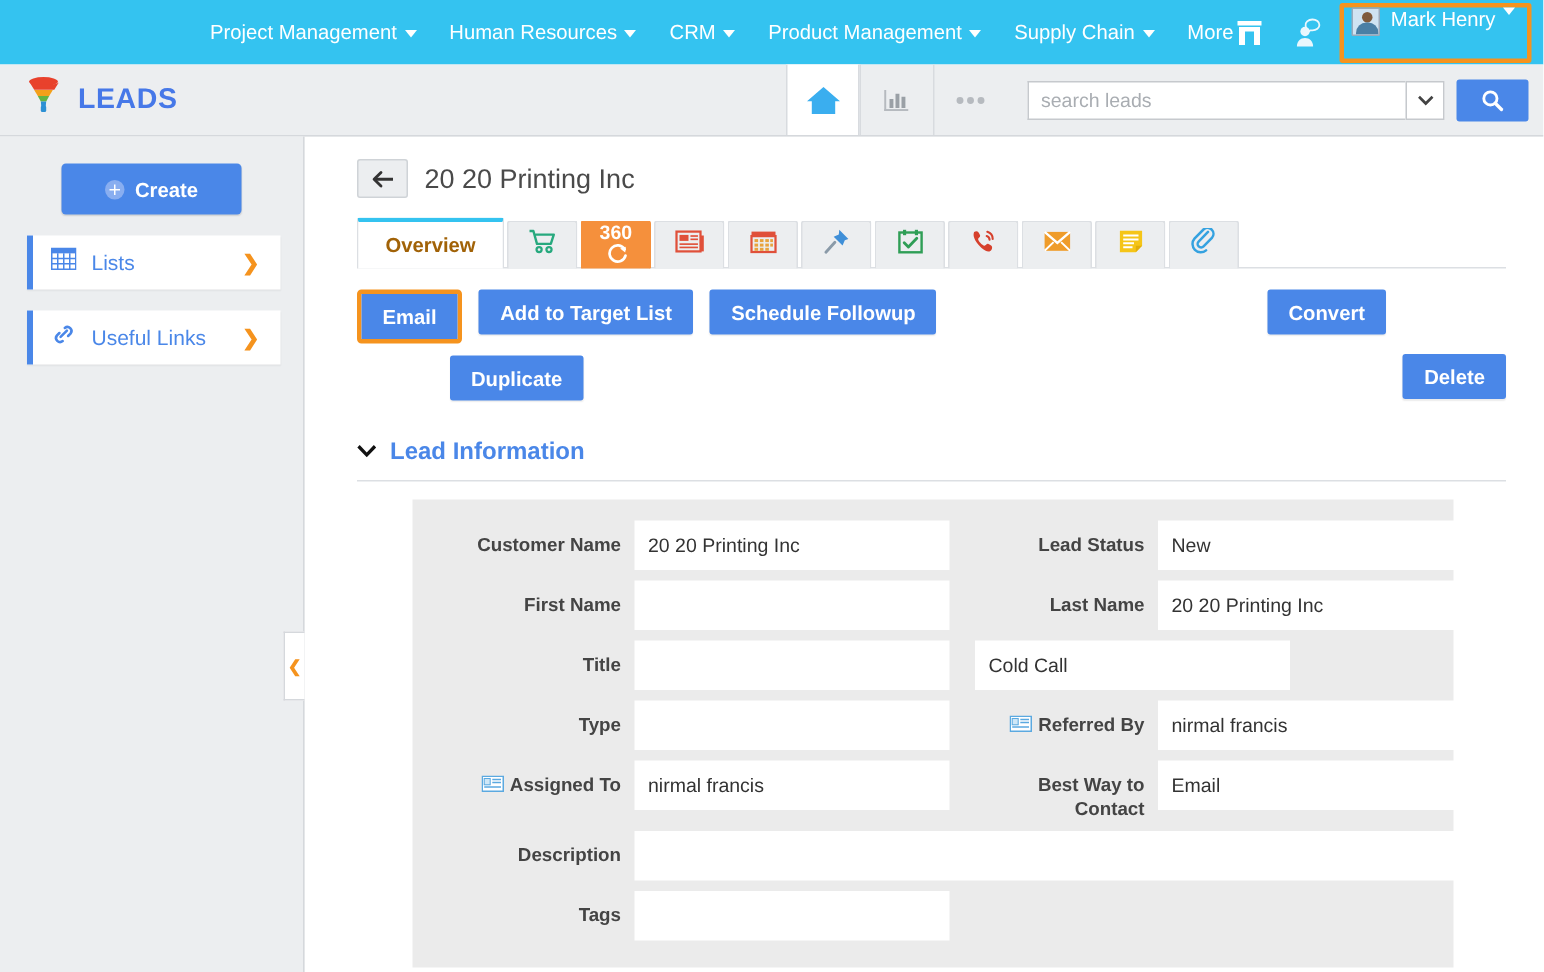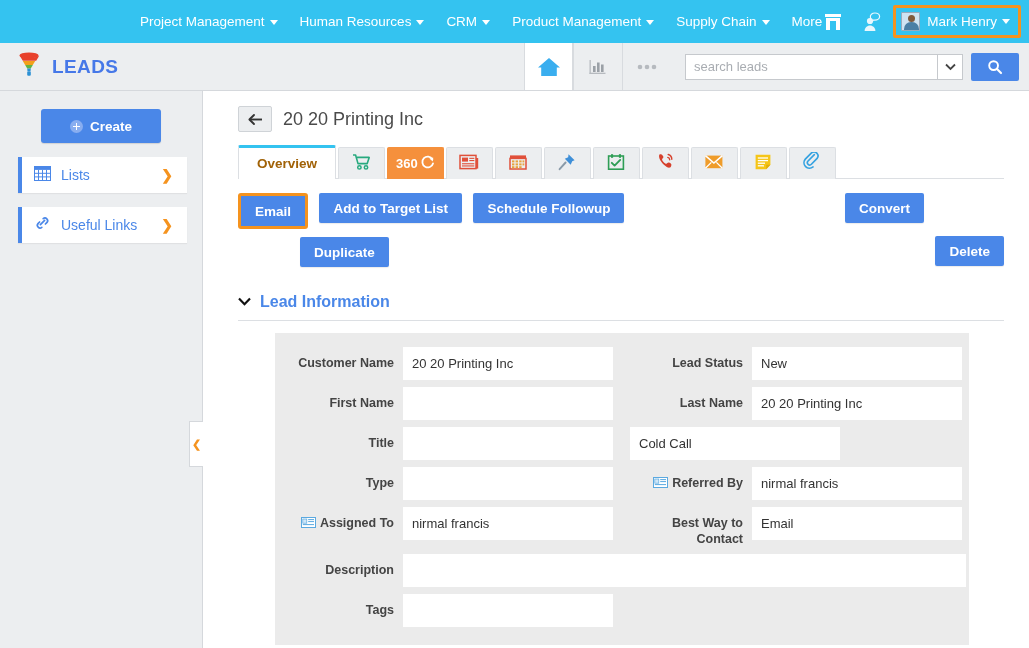--- a/index.html
+++ b/index.html
@@ -47,22 +47,22 @@
     height: 43px;
     display: flex;
     align-items: center;
   }
   .nav-icon-btn {
     width: 40px; height: 43px;
     display: flex; align-items: center; justify-content: center;
     cursor: pointer;
   }
   #user-menu {
-    display: flex; align-items: center;
-    height: 33px;
+    display: flex; align-items: flex-start;
+    height: 40px;
     margin-right: 8px;
     padding: 0 8px 0 5px;
     border: 3px solid #f5931e;
     border-radius: 2px;
     cursor: pointer;
   }
   #user-menu .avatar {
     width: 19px; height: 19px;
     background: #cfe3f2;
     border: 1px solid #9ab;
@@ -267,20 +267,21 @@
     border-top: 3px solid #34c3f0;
     font-size: 13.5px; font-weight: bold; color: #a16207; justify-content: center;
   }
   .tab.orange {
     background: #f5903c;
     border-color: #f5903c;
     color: #fff;
     font-size: 13px;
     font-weight: bold;
     padding: 0 8px;
+    flex-direction: column;
   }
   #tabs-rule { height: 1px; background: #dcdfe3; margin-top: -1px; }
 
   
   #actions { margin-top: 14px; position: relative; min-height: 74px; }
   .btn-blue {
     display: inline-flex; align-items: center; justify-content: center;
     height: 30px;
     background: #4a87e8;
     color: #fff;
@@ -326,21 +327,21 @@
   
   #form-panel {
     margin-top: 12px;
     margin-left: 37px;
     margin-right: 35px;
     background: #ebebeb;
     padding: 14px 0 18px 0;
   }
   .frow { display: flex; margin-bottom: 7px; }
   .fcell { display: flex; align-items: flex-start; }
-  .fcell.left { width: 347px; flex: none; }
+  .fcell.left { width: 347px; flex: none; margin-left: 20px; }
   .fcell.right { width: 347px; flex: none; }
   .flabel {
     width: 128px;
     text-align: right;
     font-size: 12.5px;
     font-weight: bold;
     color: #444;
     line-height: 16px;
     padding-top: 8px;
     padding-right: 9px;

